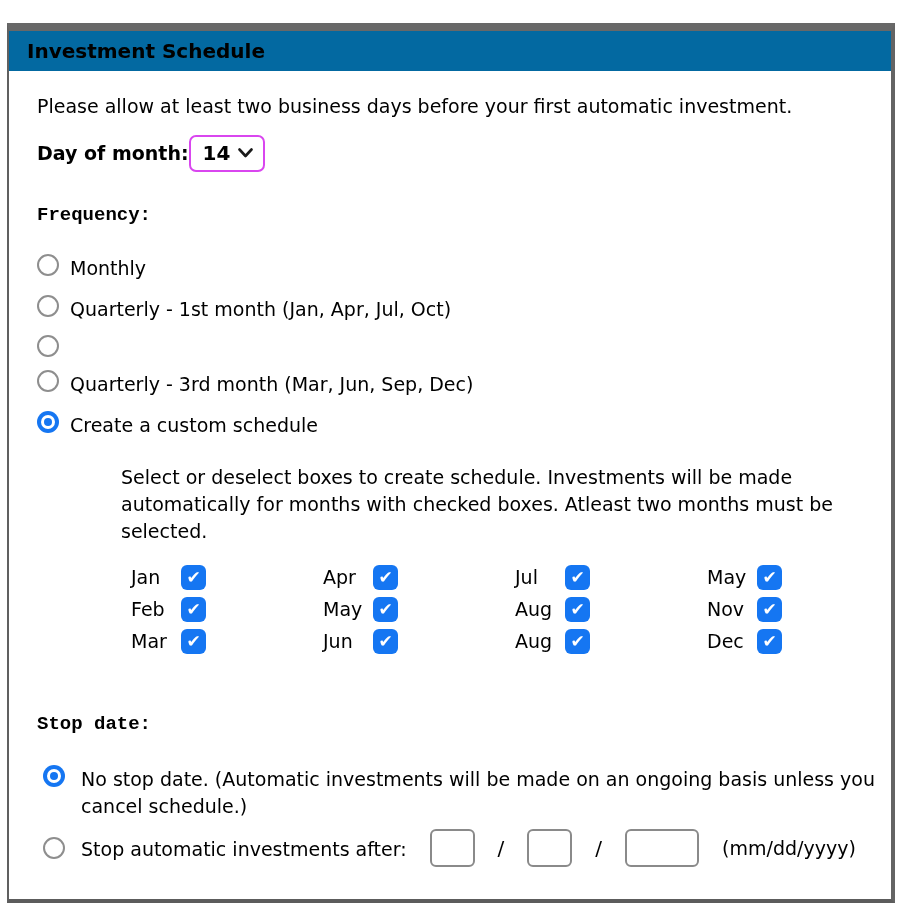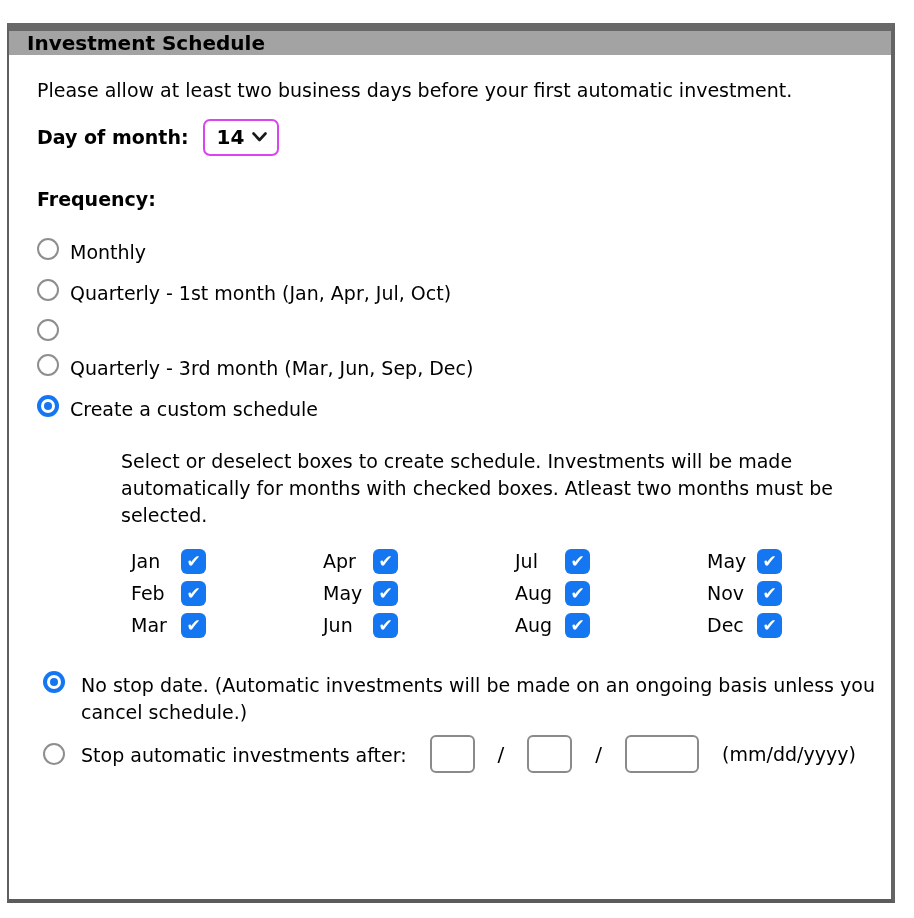--- a/index.html
+++ b/index.html
@@ -16,55 +16,54 @@
     left: 7px; top: 23px;
     width: 888px; height: 880px;
     background: #fff;
     border-left: 2px solid #606060;
     border-right: 4px solid #646464;
     border-bottom: 4px solid #5c5c5c;
     border-top: 8px solid #686868;
     overflow: hidden;
   }
   .panel-header {
-    background: #a3a3a3;
-    height: 24px;
+    background: #0369a1;
+    height: 40px;
     display: flex;
     align-items: center;
     padding-left: 18px;
     font-weight: bold;
     font-size: 20px;
   }
   .content { padding: 22px 3px 0 28px; }
 
   .intro { max-width: 760px; line-height: 1.42; }
 
   .day-row {
     margin-top: 15px;
     display: flex;
     align-items: center;
-    gap: 14px;
   }
   .bold-label { font-weight: bold; font-size: 19px; }
 
   .select {
     display: inline-flex;
     align-items: center;
     gap: 8px;
     border: 2px solid #d946ef;
     border-radius: 7px;
     background: #fff;
     height: 37px;
     padding: 0 10px 0 12px;
     font-size: 20px;
     cursor: default;
     font-weight: bold;
   }
 
-  .section-heading { margin-top: 32px; font-weight: bold; font-size: 19px; }
+  .section-heading { margin-top: 32px; font-weight: bold; font-size: 19px; font-family: Liberation Mono, monospace; }
 
   .radio-list { margin-top: 28px; }
   .radio-row {
     display: flex;
     align-items: flex-start;
     gap: 11px;
     margin-bottom: 13px;
   }
   .radio-row .lbl { padding-top: 1px; line-height: 1.4; }
 
@@ -277,20 +276,21 @@
           <div class="month-cell">
             <span class="mlabel">Dec</span>
             <span class="checkbox">
                 <span>✔</span>
               </span>
           </div>
         </div>
       </div>
     </div>
 
+    <div class="section-heading stop-heading">Stop date:</div>
 
     <div class="stop-list">
       <div class="stop-row">
         <span class="radio checked"></span>
         <span class="lbl">No stop date. (Automatic investments will be made on an ongoing basis unless you cancel schedule.)</span>
       </div>
       <div class="stop-row stop-after-row">
         <span class="radio"></span>
         <span class="stop-after-inline">
           <span class="lbl">Stop automatic investments after:</span>

